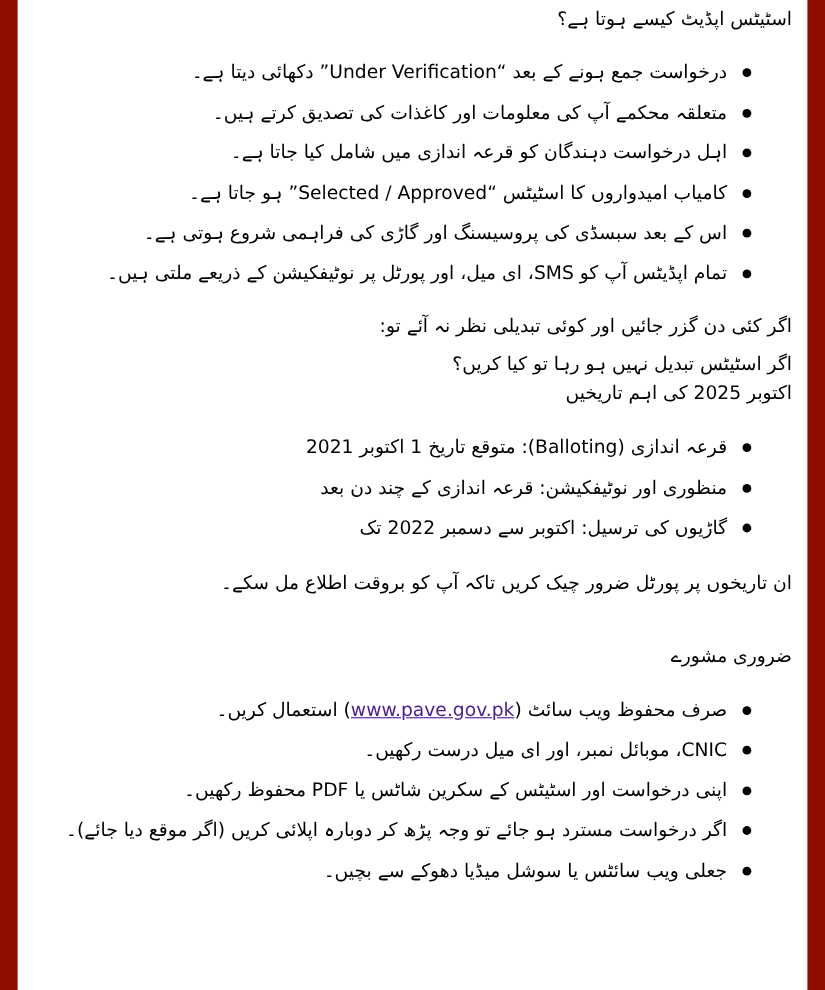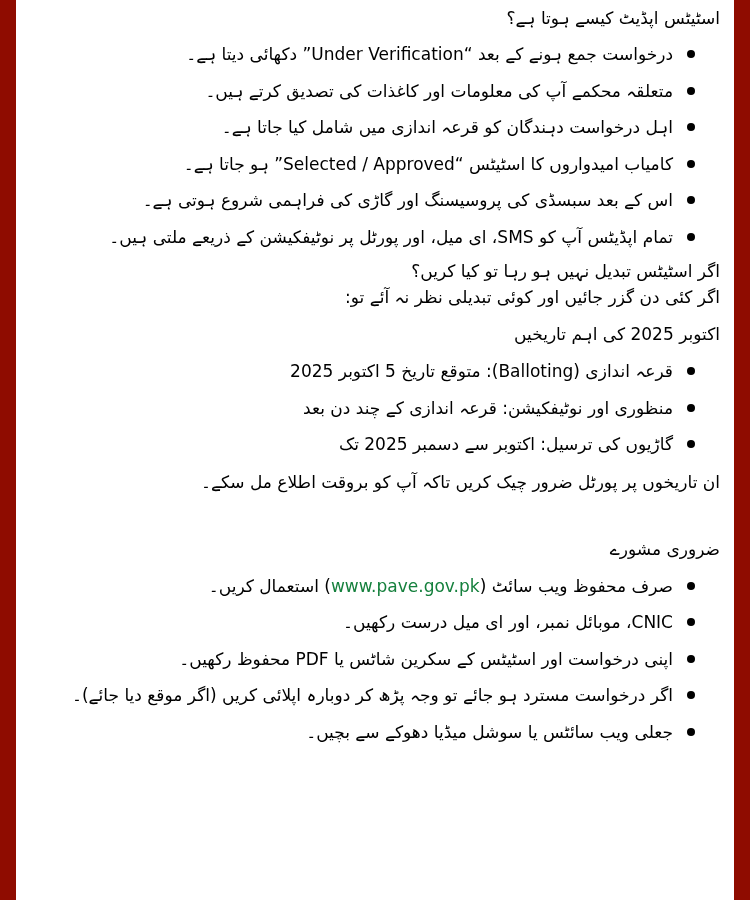--- a/index.html
+++ b/index.html
@@ -11,54 +11,54 @@
   }
   .border-left { position: absolute; left: 0; top: 0; width: 16px; height: 900px; background: #8f0c00; }
   .border-right { position: absolute; left: 734px; top: 0; width: 16px; height: 900px; background: #8f0c00; }
   .content {
     position: absolute; left: 16px; top: 0; width: 704px;
     direction: rtl; text-align: right;
     font-size: 17px;
   }
   .heading { line-height: 36px; margin: 0; font-weight: normal; font-size: 17px; }
   .h1 { line-height: 36px; height: 36px; }
-  ul { margin: 0; padding: 0 47px 0 0; list-style: none; }
+  ul { margin: 12px; padding: 0 47px 0 0; list-style: none; }
   li { position: relative; line-height: 36.5px; height: 36.5px; white-space: nowrap; }
   li::before {
     content: ""; position: absolute; right: -22px; top: 14px;
     width: 8px; height: 8px; border-radius: 50%; background: #000;
   }
-  a { color: #15803d; }
+  a { color: #4c1d95; text-decoration: underline; }
   .para { line-height: 24px; }
 </style>
 </head>
 <body>
 
 <div class="border-left"></div>
 <div class="border-right"></div>
 
 <div class="content">
   <div class="heading h1" style="line-height:36px;">اسٹیٹس اپڈیٹ کیسے ہوتا ہے؟</div>
   <ul>
     <li>درخواست جمع ہونے کے بعد “Under Verification” دکھائی دیتا ہے۔</li>
     <li>متعلقہ محکمے آپ کی معلومات اور کاغذات کی تصدیق کرتے ہیں۔</li>
     <li>اہل درخواست دہندگان کو قرعہ اندازی میں شامل کیا جاتا ہے۔</li>
     <li>کامیاب امیدواروں کا اسٹیٹس “Selected / Approved” ہو جاتا ہے۔</li>
     <li>اس کے بعد سبسڈی کی پروسیسنگ اور گاڑی کی فراہمی شروع ہوتی ہے۔</li>
     <li>تمام اپڈیٹس آپ کو SMS، ای میل، اور پورٹل پر نوٹیفکیشن کے ذریعے ملتی ہیں۔</li>
   </ul>
 
+  <div class="heading para" style="height:36px;line-height:36px;">اگر کئی دن گزر جائیں اور کوئی تبدیلی نظر نہ آئے تو:</div>
   <div class="heading para" style="height:24px;line-height:32px;">اگر اسٹیٹس تبدیل نہیں ہو رہا تو کیا کریں؟</div>
-  <div class="heading para" style="height:36px;line-height:36px;">اگر کئی دن گزر جائیں اور کوئی تبدیلی نظر نہ آئے تو:</div>
 
   <div class="heading" style="height:38px;line-height:38px;margin-left:44px;">اکتوبر 2025 کی اہم تاریخیں</div>
   <ul>
-    <li>قرعہ اندازی (Balloting): متوقع تاریخ 5 اکتوبر 2025</li>
+    <li>قرعہ اندازی (Balloting): متوقع تاریخ 1 اکتوبر 2021</li>
     <li>منظوری اور نوٹیفکیشن: قرعہ اندازی کے چند دن بعد</li>
-    <li>گاڑیوں کی ترسیل: اکتوبر سے دسمبر 2025 تک</li>
+    <li>گاڑیوں کی ترسیل: اکتوبر سے دسمبر 2022 تک</li>
   </ul>
   <div class="heading" style="height:38px;line-height:38px;">ان تاریخوں پر پورٹل ضرور چیک کریں تاکہ آپ کو بروقت اطلاع مل سکے۔</div>
 
   <div class="heading" style="height:34px;line-height:30px;margin-top:33px;">ضروری مشورے</div>
   <ul>
     <li>
       <span>صرف محفوظ ویب سائٹ (</span><a>www.pave.gov.pk</a><span>) استعمال کریں۔</span>
     </li>
     <li>CNIC، موبائل نمبر، اور ای میل درست رکھیں۔</li>
     <li>اپنی درخواست اور اسٹیٹس کے سکرین شاٹس یا PDF محفوظ رکھیں۔</li>

